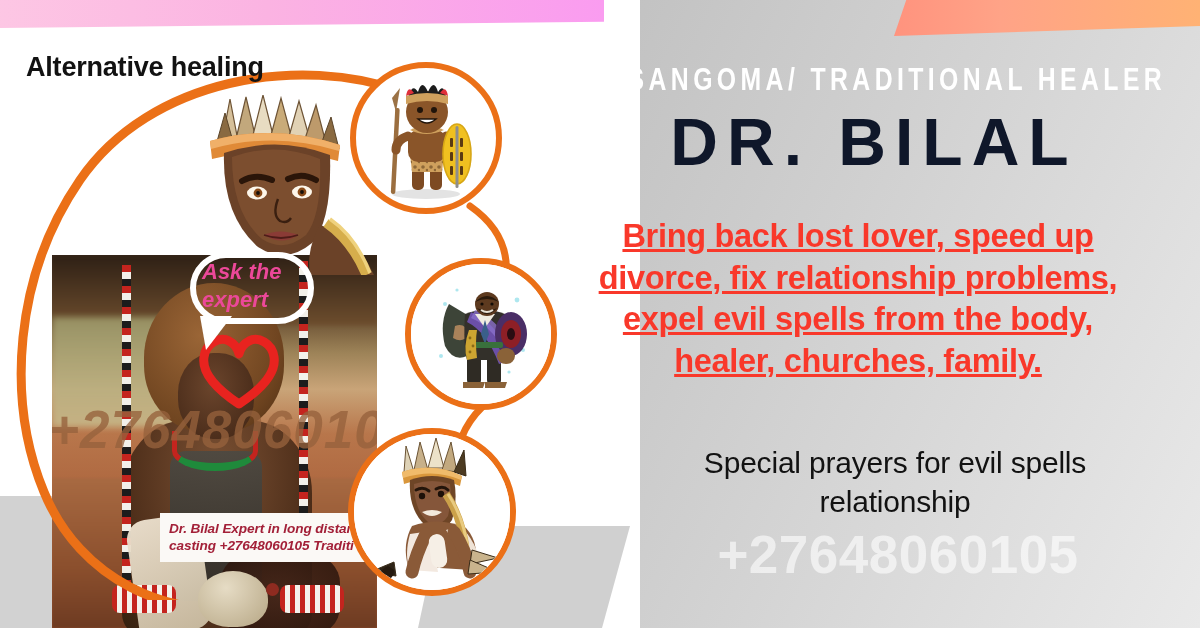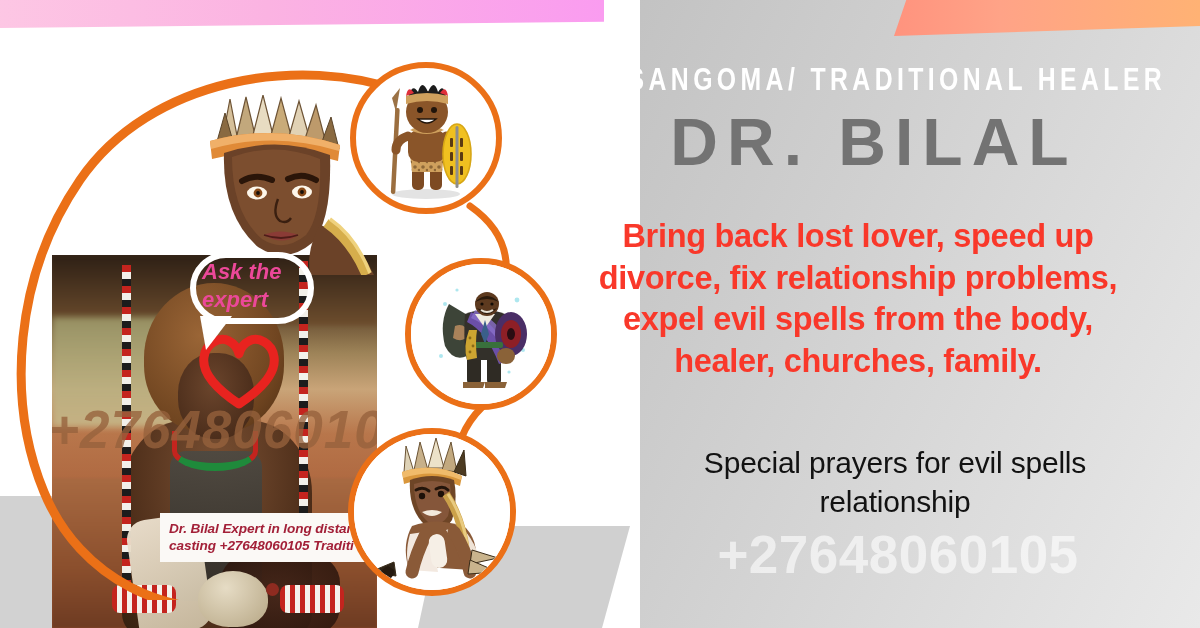--- a/index.html
+++ b/index.html
@@ -142,27 +142,27 @@
   
   .kicker{
     position:absolute; left:566px; top:62px; width:616px; z-index:20;
     text-align:center; color:#ffffff; font-weight:bold;
     font-size:31px; letter-spacing:5.5px;
     transform:scaleX(.8); transform-origin:center top;
     white-space:nowrap;
   }
   .bigname{
     position:absolute; left:566px; top:104px; width:616px; z-index:20;
-    text-align:center; color:#737373; font-weight:bold;
+    text-align:center; color:#0f172a; font-weight:bold;
     font-size:66px; letter-spacing:9px; white-space:nowrap;
   }
   .redtext{
     position:absolute; left:532px; top:216px; width:652px; z-index:20;
     text-align:center; color:#f9382a; font-weight:bold;
-    font-size:32.5px; line-height:1.28; letter-spacing:-.3px;
+    font-size:32.5px; line-height:1.28; letter-spacing:-.3px;text-decoration:underline;
   }
   .blacktext{
     position:absolute; left:600px; top:443px; width:590px; z-index:20;
     text-align:center; color:#121212; font-weight:normal;
     font-size:30px; line-height:1.3; letter-spacing:-.2px;
   }
   .ghostphone{
     position:absolute; left:600px; top:524px; width:596px; z-index:19;
     text-align:center; font-size:53px; font-weight:bold; letter-spacing:.5px;
     color:rgba(255,255,255,.60);
@@ -174,20 +174,21 @@
 <div id="flyer">
 
   <div class="bg-gray"></div>
   <div class="bg-white"></div>
   <div class="bg-gray-bl"></div>
   <div class="bg-gray-wedge"></div>
 
   <div class="ribbon-pink"></div>
   <div class="ribbon-orange"></div>
 
+  <div class="headline-alt">Alternative healing</div>
 
   <svg class="arc-swoosh" viewBox="0 0 520 560" fill="none" xmlns="http://www.w3.org/2000/svg">
     <path d="M404 52 C300 14, 150 38, 80 140 C14 236, 6 360, 44 452 C80 540, 170 580, 250 566" stroke="#eb7017" stroke-width="9" stroke-linecap="round" fill="none"></path>
   </svg>
 
   <svg class="bigman" viewBox="0 0 230 180" xmlns="http://www.w3.org/2000/svg">
     <g>
 
       <g transform="translate(56,0)">
         <path d="M6 46 L14 4 L22 46Z" fill="#d6c09a" stroke="#6d5335" stroke-width="1.2"></path>

